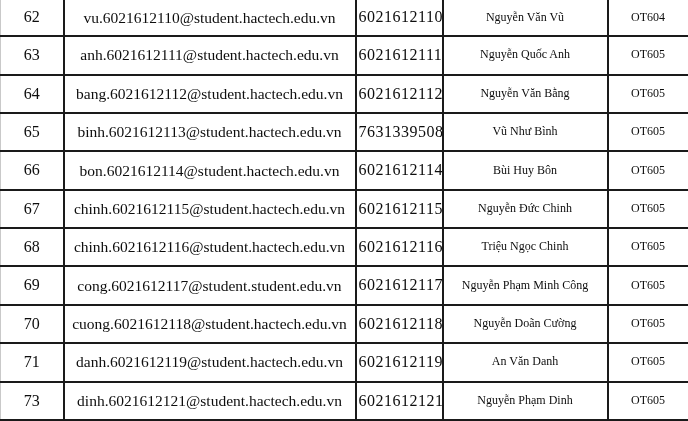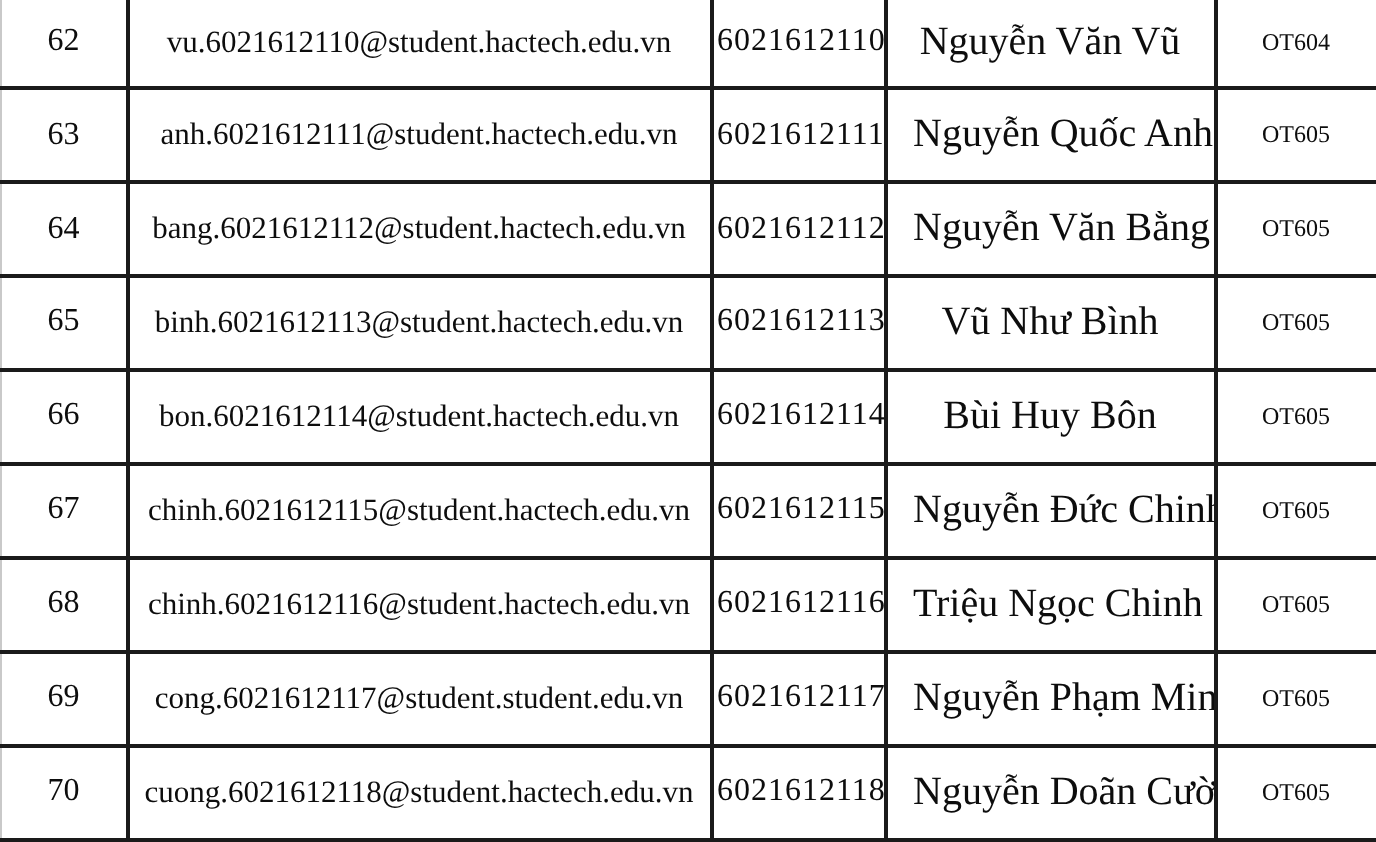--- a/index.html
+++ b/index.html
@@ -36,21 +36,21 @@
     padding: 1px 2px;
     overflow: hidden;
     white-space: nowrap;
     height: 35px;
   }
   tr:first-child td { border-top: none; height: 33px; }
   td:first-child  { border-left: 1px solid #c9c9c9; }
   td.col-no        { font-size: 16px; }
   td.col-email     { font-size: 15.5px; border-radius: 12px; }
   td.col-sid       { font-size: 16px; letter-spacing: 0.5px; }
-  td.col-name      { font-size: 20px; padding: 1px 13px; }
+  td.col-name      { font-size: 12px; padding: 1px 13px; }
   td.col-class     { font-size: 12px; }
 </style>
 </head>
 <body>
 
 <table class="student-table">
   <colgroup>
     <col style="width:63px">
     <col style="width:292px">
     <col style="width:87px">
@@ -75,21 +75,21 @@
       <tr>
         <td class="col-no">64</td>
         <td class="col-email">bang.6021612112@student.hactech.edu.vn</td>
         <td class="col-sid">6021612112</td>
         <td class="col-name">Nguyễn Văn Bằng</td>
         <td class="col-class">OT605</td>
       </tr>
       <tr>
         <td class="col-no">65</td>
         <td class="col-email">binh.6021612113@student.hactech.edu.vn</td>
-        <td class="col-sid">6021612113</td>
+        <td class="col-sid">7631339508</td>
         <td class="col-name">Vũ Như Bình</td>
         <td class="col-class">OT605</td>
       </tr>
       <tr>
         <td class="col-no">66</td>
         <td class="col-email">bon.6021612114@student.hactech.edu.vn</td>
         <td class="col-sid">6021612114</td>
         <td class="col-name">Bùi Huy Bôn</td>
         <td class="col-class">OT605</td>
       </tr>
@@ -114,14 +114,28 @@
         <td class="col-name">Nguyễn Phạm Minh Công</td>
         <td class="col-class">OT605</td>
       </tr>
       <tr>
         <td class="col-no">70</td>
         <td class="col-email">cuong.6021612118@student.hactech.edu.vn</td>
         <td class="col-sid">6021612118</td>
         <td class="col-name">Nguyễn Doãn Cường</td>
         <td class="col-class">OT605</td>
       </tr>
+      <tr>
+        <td class="col-no">71</td>
+        <td class="col-email">danh.6021612119@student.hactech.edu.vn</td>
+        <td class="col-sid">6021612119</td>
+        <td class="col-name">An Văn Danh</td>
+        <td class="col-class">OT605</td>
+      </tr>
+      <tr>
+        <td class="col-no">73</td>
+        <td class="col-email">dinh.6021612121@student.hactech.edu.vn</td>
+        <td class="col-sid">6021612121</td>
+        <td class="col-name">Nguyễn Phạm Dinh</td>
+        <td class="col-class">OT605</td>
+      </tr>
     </tbody>
 </table>
 
 </body></html>

